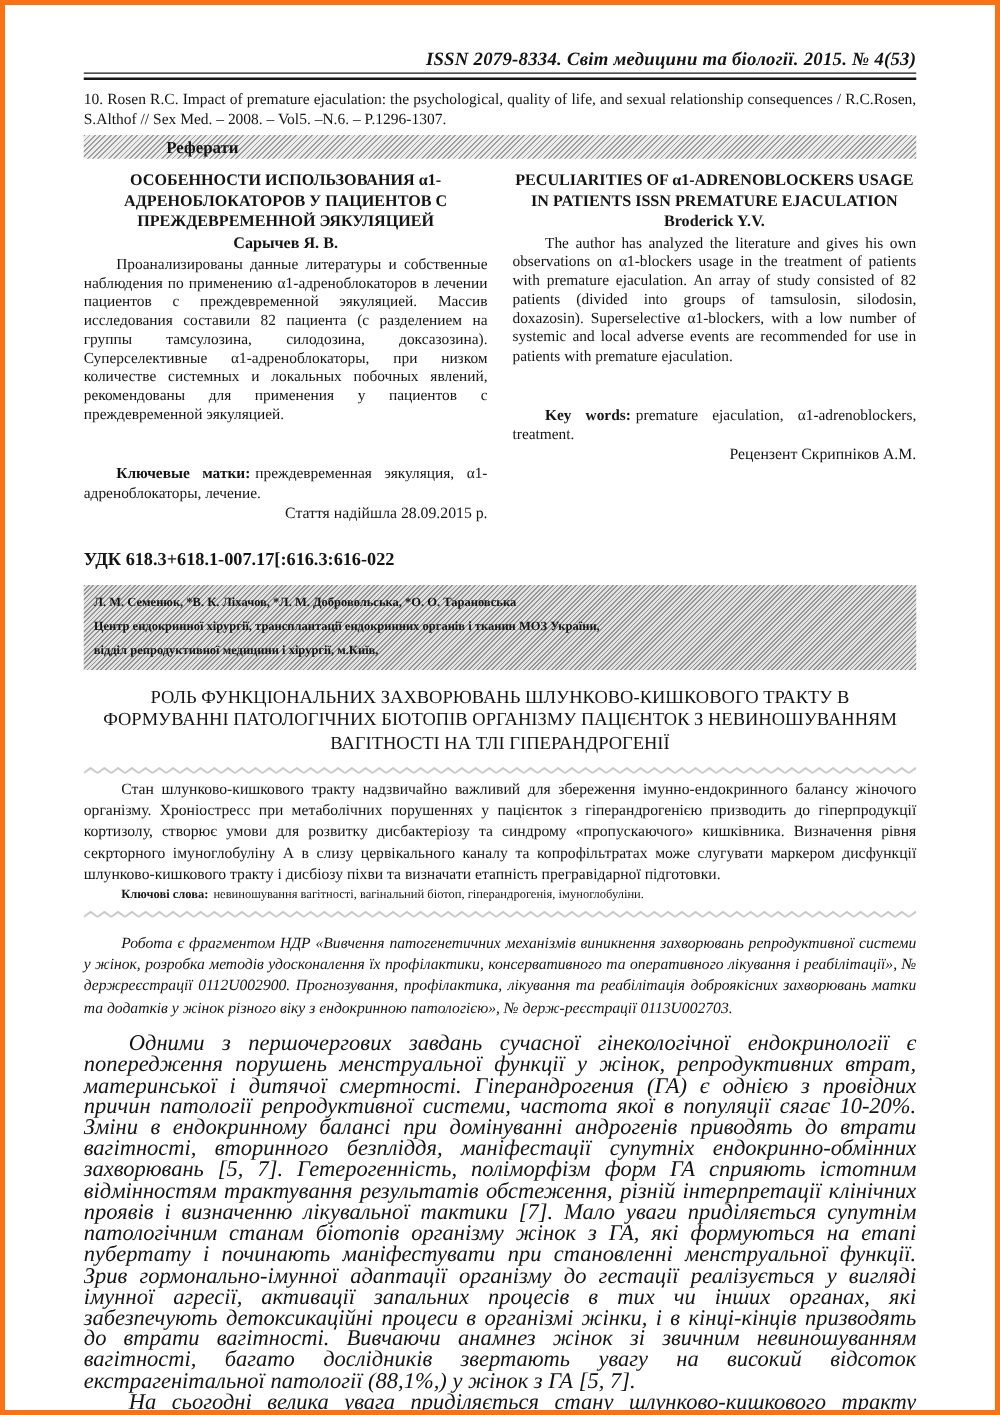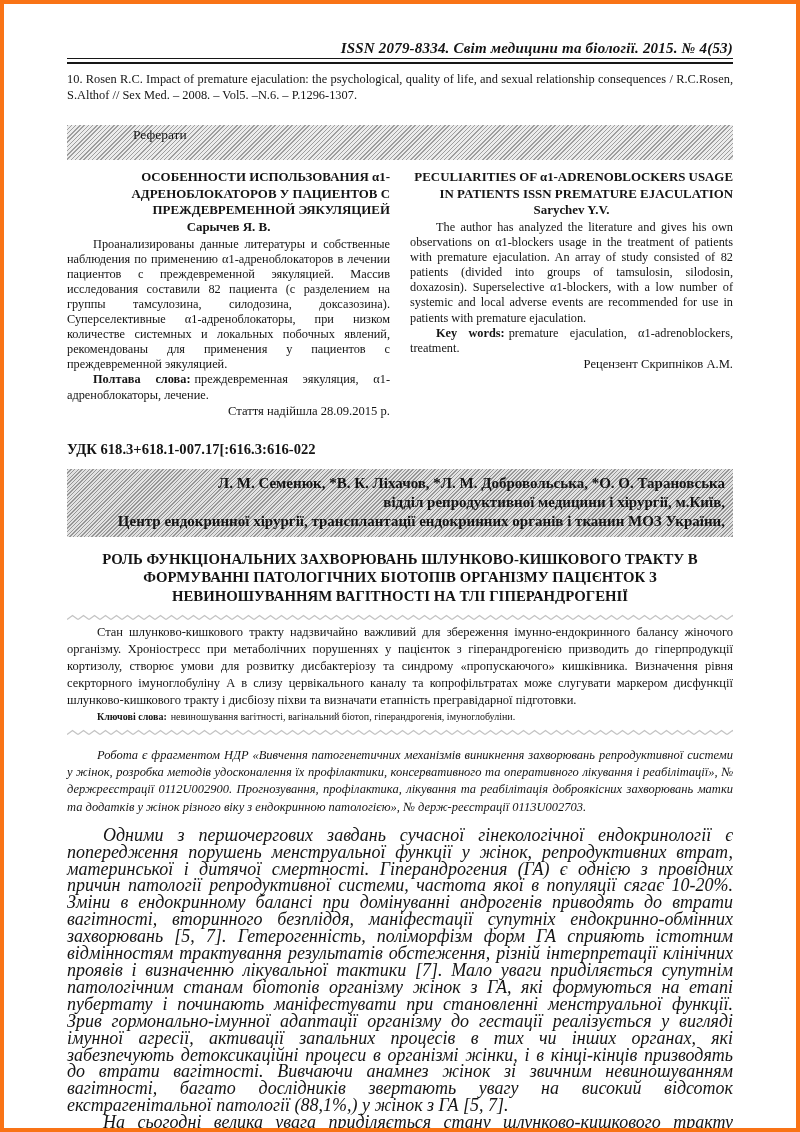--- a/index.html
+++ b/index.html
@@ -28,64 +28,64 @@
 
   
   .refs { margin-top: 8px; }
   .refs p {
     font-size: 12.4px; line-height: 15.6px;
     text-align: justify;
   }
 
   
   .referaty-band {
-    margin-top: 22px;
-    height: 35px; line-height: 19px;
+    margin-top: 5px;
+    height: 19px; line-height: 19px;
     background: repeating-linear-gradient(135deg, #9e9e9e 0px, #9e9e9e 1px, #ececec 1px, #ececec 3px);
     padding-left: 66px;
-    font-size: 13.5px; font-weight: normal;
+    font-size: 13.5px; font-weight: bold;
   }
 
   
   .cols { margin-top: 9px; display: flex; gap: 20px; }
   .col { width: 323px; }
   .col-title {
-    text-align: right; font-weight: bold;
+    text-align: center; font-weight: bold;
     font-size: 12.9px; line-height: 16.6px;
   }
   .col-author { text-align: center; font-weight: bold; font-size: 12.9px; line-height: 16.6px; }
   .col-body {
     margin-top: 1px;
     font-size: 12.3px; line-height: 15.1px;
     text-align: justify; text-indent: 26px;
   }
   .col-kw {
     font-size: 12.3px; line-height: 15.1px;
-    text-align: justify; text-indent: 26px;
+    text-align: justify; text-indent: 26px; margin-top: 32px;
   }
   .kw-label { font-weight: bold; margin-right: 4px; }
   .col-note { font-size: 12.6px; line-height: 15.1px; text-align: right; margin-top: 1px; }
 
   
   .udk { margin-top: 22px; font-size: 14.6px; font-weight: bold; }
 
   
   .authors-band {
     margin-top: 11px;
     background: repeating-linear-gradient(135deg, #969696 0px, #969696 1px, #e2e2e2 1px, #e2e2e2 2.6px);
     padding: 5px 8px 6px 8px;
-    text-align: right;
+    text-align: left;
     font-weight: bold;
-    font-size: 15px; line-height: 19px;
+    font-size: 10px; line-height: 19px;
   }
 
   
   .article-title {
     margin-top: 13px;
-    text-align: center; font-weight: bold;
+    text-align: center; font-weight: normal;
     font-size: 14.8px; line-height: 18.6px;
     padding: 0 4px;
   }
 
   
   .zigzag { display: block; }
   .zz-top { margin-top: 9px; }
   .zz-bottom { margin-top: 3px; }
 
   
@@ -130,41 +130,41 @@
     <div class="referaty-band">
       <span>Реферати</span>
     </div>
 
     <div class="cols">
       <div class="col">
         <div class="col-title">ОСОБЕННОСТИ ИСПОЛЬЗОВАНИЯ α1-АДРЕНОБЛОКАТОРОВ У ПАЦИЕНТОВ С ПРЕЖДЕВРЕМЕННОЙ ЭЯКУЛЯЦИЕЙ</div>
         <div class="col-author">Сарычев Я. В.</div>
         <p class="col-body">Проанализированы данные литературы и собственные наблюдения по применению α1-адреноблокаторов в лечении пациентов с преждевременной эякуляцией. Массив исследования составили 82 пациента (с разделением на группы тамсулозина, силодозина, доксазозина). Суперселективные α1-адреноблокаторы, при низком количестве системных и локальных побочных явлений, рекомендованы для применения у пациентов с преждевременной эякуляцией.</p>
         <p class="col-kw">
-          <span class="kw-label">Полтава слова:</span><span>преждевременная эякуляция, α1-адреноблокаторы, лечение.</span>
+          <span class="kw-label">Ключевые матки:</span><span>преждевременная эякуляция, α1-адреноблокаторы, лечение.</span>
         </p>
         <div class="col-note">Стаття надійшла 28.09.2015 р.</div>
       </div>
       <div class="col">
         <div class="col-title">PECULIARITIES OF α1-ADRENOBLOCKERS USAGE IN PATIENTS ISSN PREMATURE EJACULATION</div>
-        <div class="col-author">Sarychev Y.V.</div>
+        <div class="col-author">Broderick Y.V.</div>
         <p class="col-body">The author has analyzed the literature and gives his own observations on α1-blockers usage in the treatment of patients with premature ejaculation. An array of study consisted of 82 patients (divided into groups of tamsulosin, silodosin, doxazosin). Superselective α1-blockers, with a low number of systemic and local adverse events are recommended for use in patients with premature ejaculation.</p>
         <p class="col-kw">
           <span class="kw-label">Key words:</span><span>premature ejaculation, α1-adrenoblockers, treatment.</span>
         </p>
         <div class="col-note">Рецензент Скрипніков А.М.</div>
       </div>
     </div>
 
     <div class="udk">УДК 618.3+618.1-007.17[:616.3:616-022</div>
 
     <div class="authors-band">
       <div>Л. М. Семенюк, *В. К. Ліхачов, *Л. М. Добровольська, *О. О. Тарановська</div>
+      <div>Центр ендокринної хірургії, трансплантації ендокринних органів і тканин МОЗ України,</div>
       <div>відділ репродуктивної медицини і хірургії, м.Київ,</div>
-      <div>Центр ендокринної хірургії, трансплантації ендокринних органів і тканин МОЗ України,</div>
     </div>
 
     <div class="article-title">РОЛЬ ФУНКЦІОНАЛЬНИХ ЗАХВОРЮВАНЬ ШЛУНКОВО-КИШКОВОГО ТРАКТУ В ФОРМУВАННІ ПАТОЛОГІЧНИХ БІОТОПІВ ОРГАНІЗМУ ПАЦІЄНТОК З НЕВИНОШУВАННЯМ ВАГІТНОСТІ НА ТЛІ ГІПЕРАНДРОГЕНІЇ</div>
 
     <svg class="zigzag zz-top" width="666" height="7">
       <defs>
         <pattern id="zz1" width="11" height="7" patternUnits="userSpaceOnUse">
           <polyline points="0,5.5 5.5,1.5 11,5.5" fill="none" stroke="#c4c4c4" stroke-width="1.4"></polyline>
         </pattern>
       </defs>

